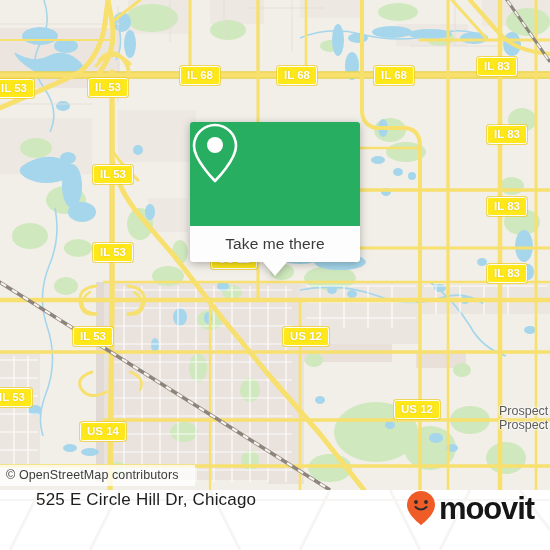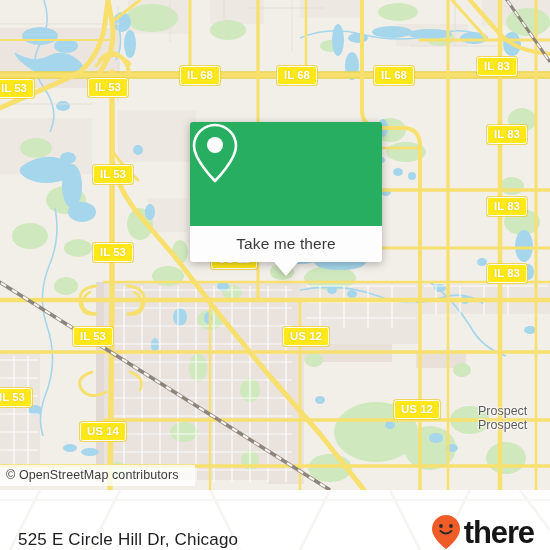--- a/index.html
+++ b/index.html
@@ -13,52 +13,52 @@
        background:#f2efe9;overflow:hidden;}
   #map svg{position:absolute;left:0;top:0;display:block;}
 
   
   #osm-attrib{position:absolute;left:0;top:465px;
       background:rgba(255,255,255,0.78);
       font-size:12.5px;color:#3c3c3c;padding:3px 16px 4px 6px;
       letter-spacing:.1px;white-space:nowrap;z-index:40;}
 
   
-  #popup{position:absolute;left:190px;top:122px;width:192px;z-index:60;
+  #popup{position:absolute;left:190px;top:122px;width:170px;z-index:60;
       filter:drop-shadow(0 2px 4px rgba(0,0,0,0.28));}
   #popup-top{background:#27ae60;height:104px;border-radius:3px 3px 0 0;
       display:flex;align-items:center;justify-content:center;}
   #popup-bottom{background:#fdfdfd;height:36px;border-radius:0 0 3px 3px;
       display:flex;align-items:center;justify-content:center;position:relative;}
   #popup-label{font-size:15.5px;color:#3a3a3a;letter-spacing:.1px;}
   #popup-tail{position:absolute;left:50%;top:36px;margin-left:-12px;width:0;height:0;
       border-left:12px solid transparent;border-right:12px solid transparent;
       border-top:14px solid #fdfdfd;}
 
   
   #footer{position:absolute;left:0;top:490px;width:550px;height:60px;
       background:#fff;overflow:hidden;}
   #footer-lines{position:absolute;left:0;top:0;width:550px;height:60px;opacity:.55;}
   #footer-inner{position:absolute;left:0;top:0;width:550px;height:60px;
-      display:flex;align-items:flex-end;justify-content:space-between;
-      padding:0 16px 0 18px;box-sizing:border-box;}
+      display:flex;align-items:flex-start;justify-content:space-between;
+      padding:0 16px 0 36px;box-sizing:border-box;}
   #footer-address{font-size:17px;color:#1d1d1d;letter-spacing:.2px;}
   #brand{display:flex;align-items:center;gap:2px;}
   #brand-word{font-size:31px;color:#161616;letter-spacing:-1.1px;
       font-weight:700;line-height:1;}
 
   
   .shield{position:absolute;background:#ffe81a;border:1.6px solid #fdfdfd;
       border-radius:2.5px;color:#fff;font-size:11.5px;font-weight:bold;
       padding:1.5px 6px 2px 6px;white-space:nowrap;line-height:1.15;
       box-shadow:0 0 0 1px rgba(235,205,40,.75);
       text-shadow:0 0 2px rgba(190,160,20,.55);z-index:25;}
   .place-label{position:absolute;color:#5b5b5b;font-size:12.5px;
       text-align:center;line-height:1.12;z-index:24;
-      text-shadow:0 0 3px #fff,0 0 3px #fff,0 0 2px #fff;}
+      text-shadow:0 0 3px #fff,0 0 3px #fff,0 0 2px #fff;margin-left:21px;}
 </style>
 </head>
 <body>
 
 <div id="app">
 
   <div id="map">
     <svg width="550" height="490" viewBox="0 0 550 490">
       <defs>
         <pattern id="railpat" patternUnits="userSpaceOnUse" width="8" height="8" patternTransform="rotate(37)">
@@ -342,17 +342,17 @@
     </svg>
     <div id="footer-inner">
       <div id="footer-address">525 E Circle Hill Dr, Chicago</div>
       <div id="brand">
         <svg width="32" height="36" viewBox="0 0 32 36">
           <path d="M16 1 C8.3 1 2 7.3 2 15 C2 25 16 35 16 35 C16 35 30 25 30 15 C30 7.3 23.7 1 16 1 Z" fill="#ef5c28"></path>
           <circle cx="11" cy="12" r="1.9" fill="#2b2b2b"></circle>
           <circle cx="21" cy="12" r="1.9" fill="#2b2b2b"></circle>
           <path d="M10.5 17 q5.5 5 11 0" fill="none" stroke="#2b2b2b" stroke-width="2" stroke-linecap="round"></path>
         </svg>
-        <span id="brand-word">there</span>
+        <span id="brand-word">moovit</span>
       </div>
     </div>
   </div>
 </div>
 
 </body></html>

